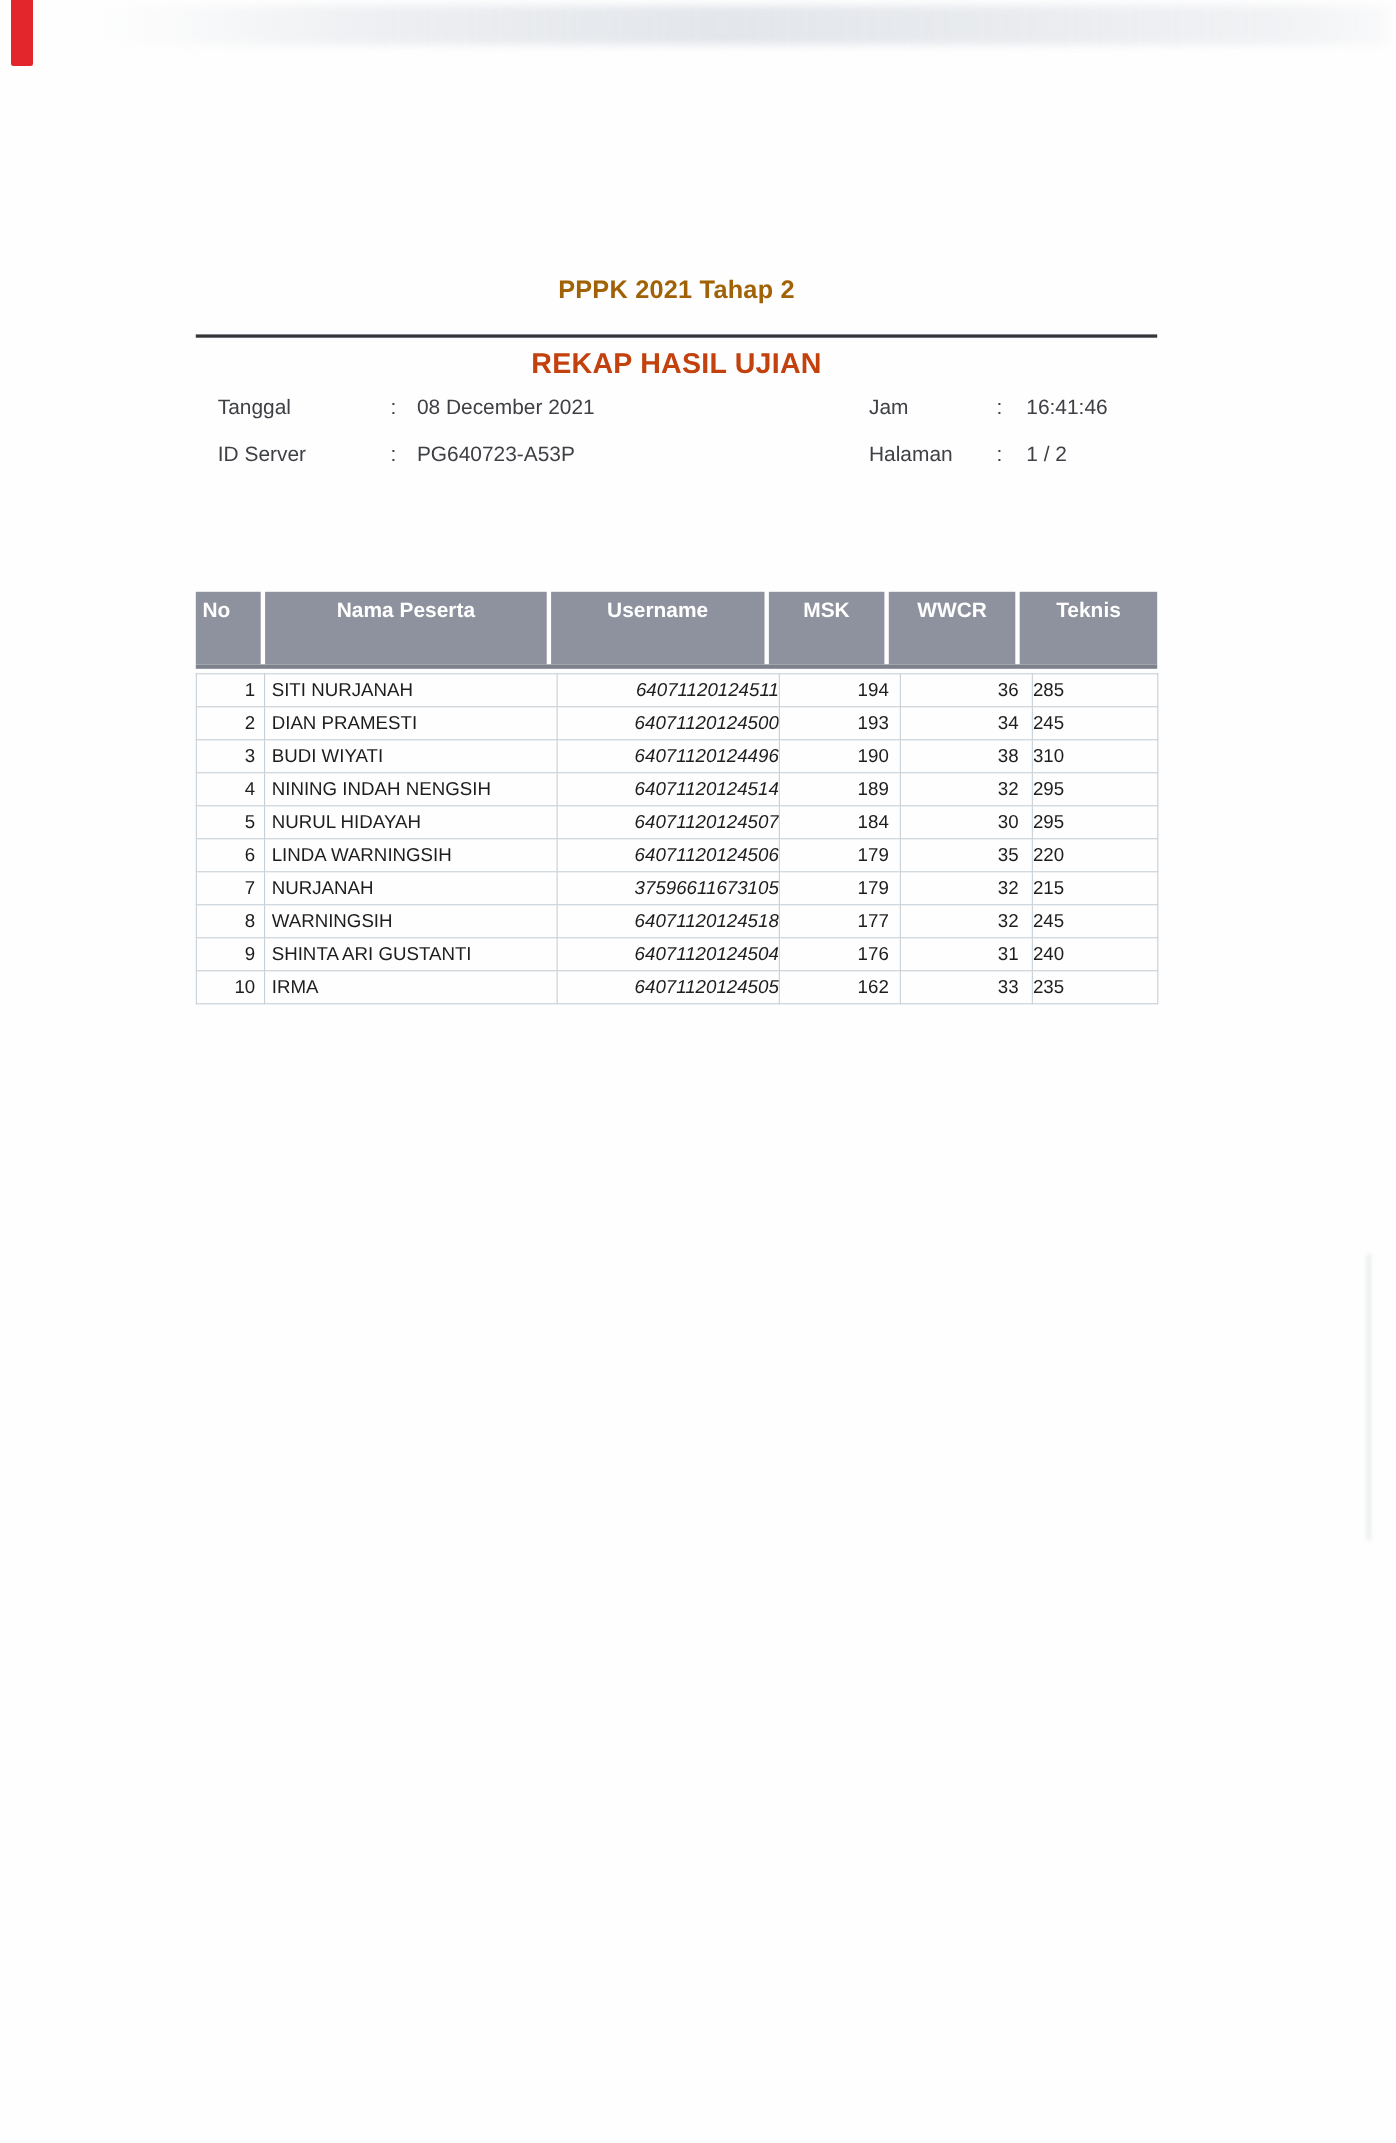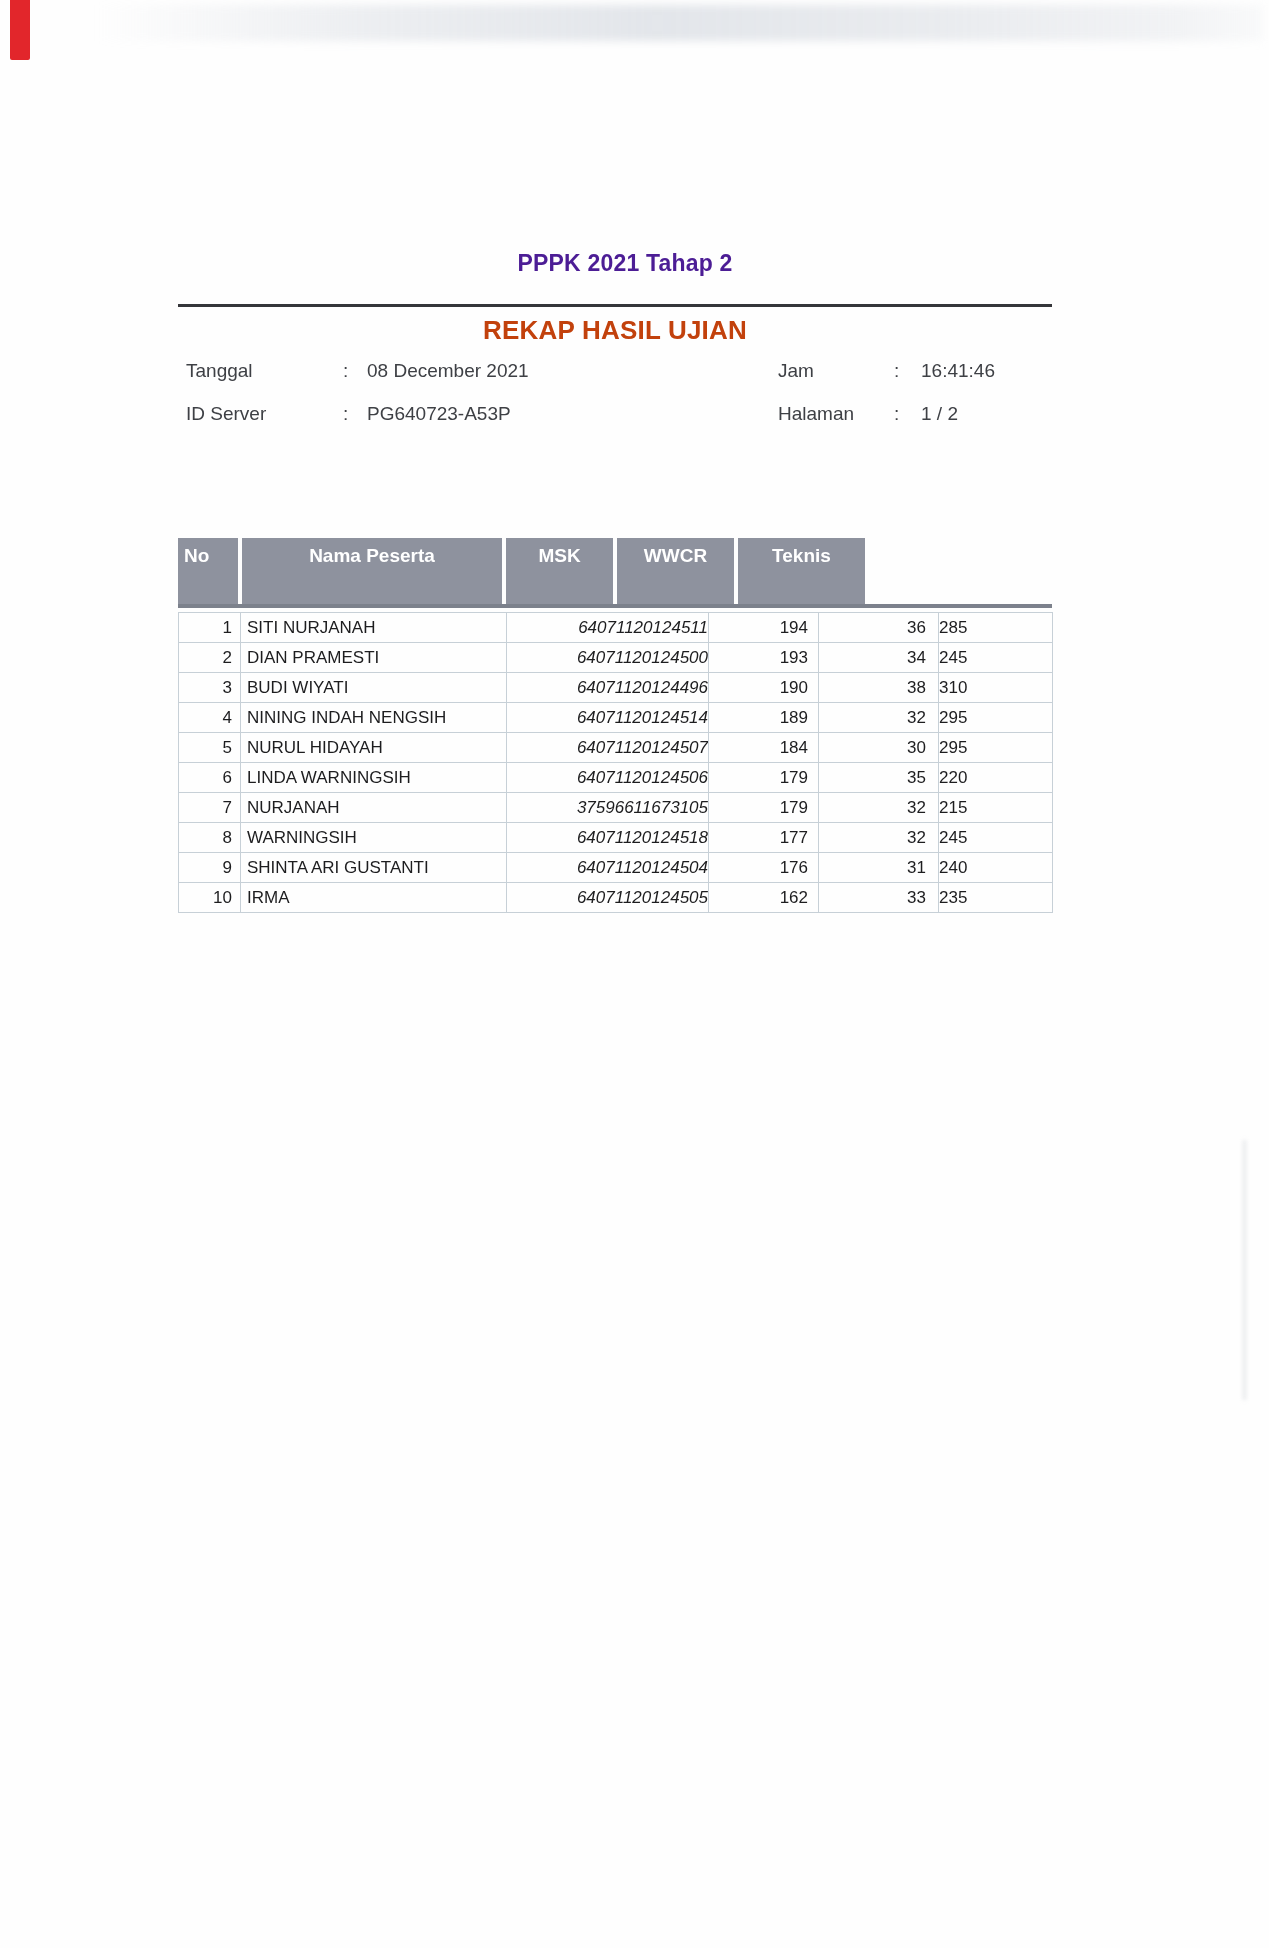--- a/index.html
+++ b/index.html
@@ -26,38 +26,38 @@
       rgba(201,207,216,0.5) 48%, rgba(206,211,219,0.42) 72%,
       rgba(213,217,224,0.3) 92%, rgba(216,220,226,0.12) 100%);
     filter: blur(4px);
   }
   .right-shadow {
     position: absolute; left: 1243px; top: 1140px; width: 3px; height: 260px;
     background: rgba(180,185,192,0.35); filter: blur(2px);
   }
   
   .doc-title {
-    position: absolute; left: 188px; top: 250px; width: 874px;
+    position: absolute; left: 178px; top: 250px; width: 874px;
     text-align: center; font-size: 23px; font-weight: bold;
-    color: #4c1d95; letter-spacing: 0.2px;
+    color: #a16207; letter-spacing: 0.2px;
   }
   .title-divider {
     position: absolute; left: 178px; top: 304px; width: 874px; height: 3px;
     background: #35363a;
   }
   .doc-subtitle {
     position: absolute; left: 178px; top: 315px; width: 874px;
     text-align: center; font-size: 26px; font-weight: bold;
     color: #c2410c; letter-spacing: 0.2px;
   }
   .meta-row {
     position: absolute; left: 186px; width: 880px; height: 24px;
     font-size: 19px; color: #3e4045;
   }
-  .meta-row span { position: absolute; white-space: nowrap; }
+  .meta-row span { position: absolute; white-space: nowrap; margin-left: 12px; }
   .m-label1 { left: 0; }
   .m-colon1 { left: 157px; }
   .m-value1 { left: 181px; }
   .m-label2 { left: 592px; }
   .m-colon2 { left: 708px; }
   .m-value2 { left: 735px; }
   .meta-row.r1 { top: 360px; }
   .meta-row.r2 { top: 403px; }
   
   .tbl-header {
@@ -123,20 +123,21 @@
     <span class="m-colon1">:</span>
     <span class="m-value1">PG640723-A53P</span>
     <span class="m-label2">Halaman</span>
     <span class="m-colon2">:</span>
     <span class="m-value2">1 / 2</span>
   </div>
 
   <div class="tbl-header">
     <div class="th h0">No</div>
     <div class="th h1">Nama Peserta</div>
+    <div class="th h2">Username</div>
     <div class="th h3">MSK</div>
     <div class="th h4">WWCR</div>
     <div class="th h5">Teknis</div>
   </div>
 
   <table class="tbl-body">
     <tbody>
         <tr>
           <td class="c0">1</td>
           <td class="c1">SITI NURJANAH</td>

